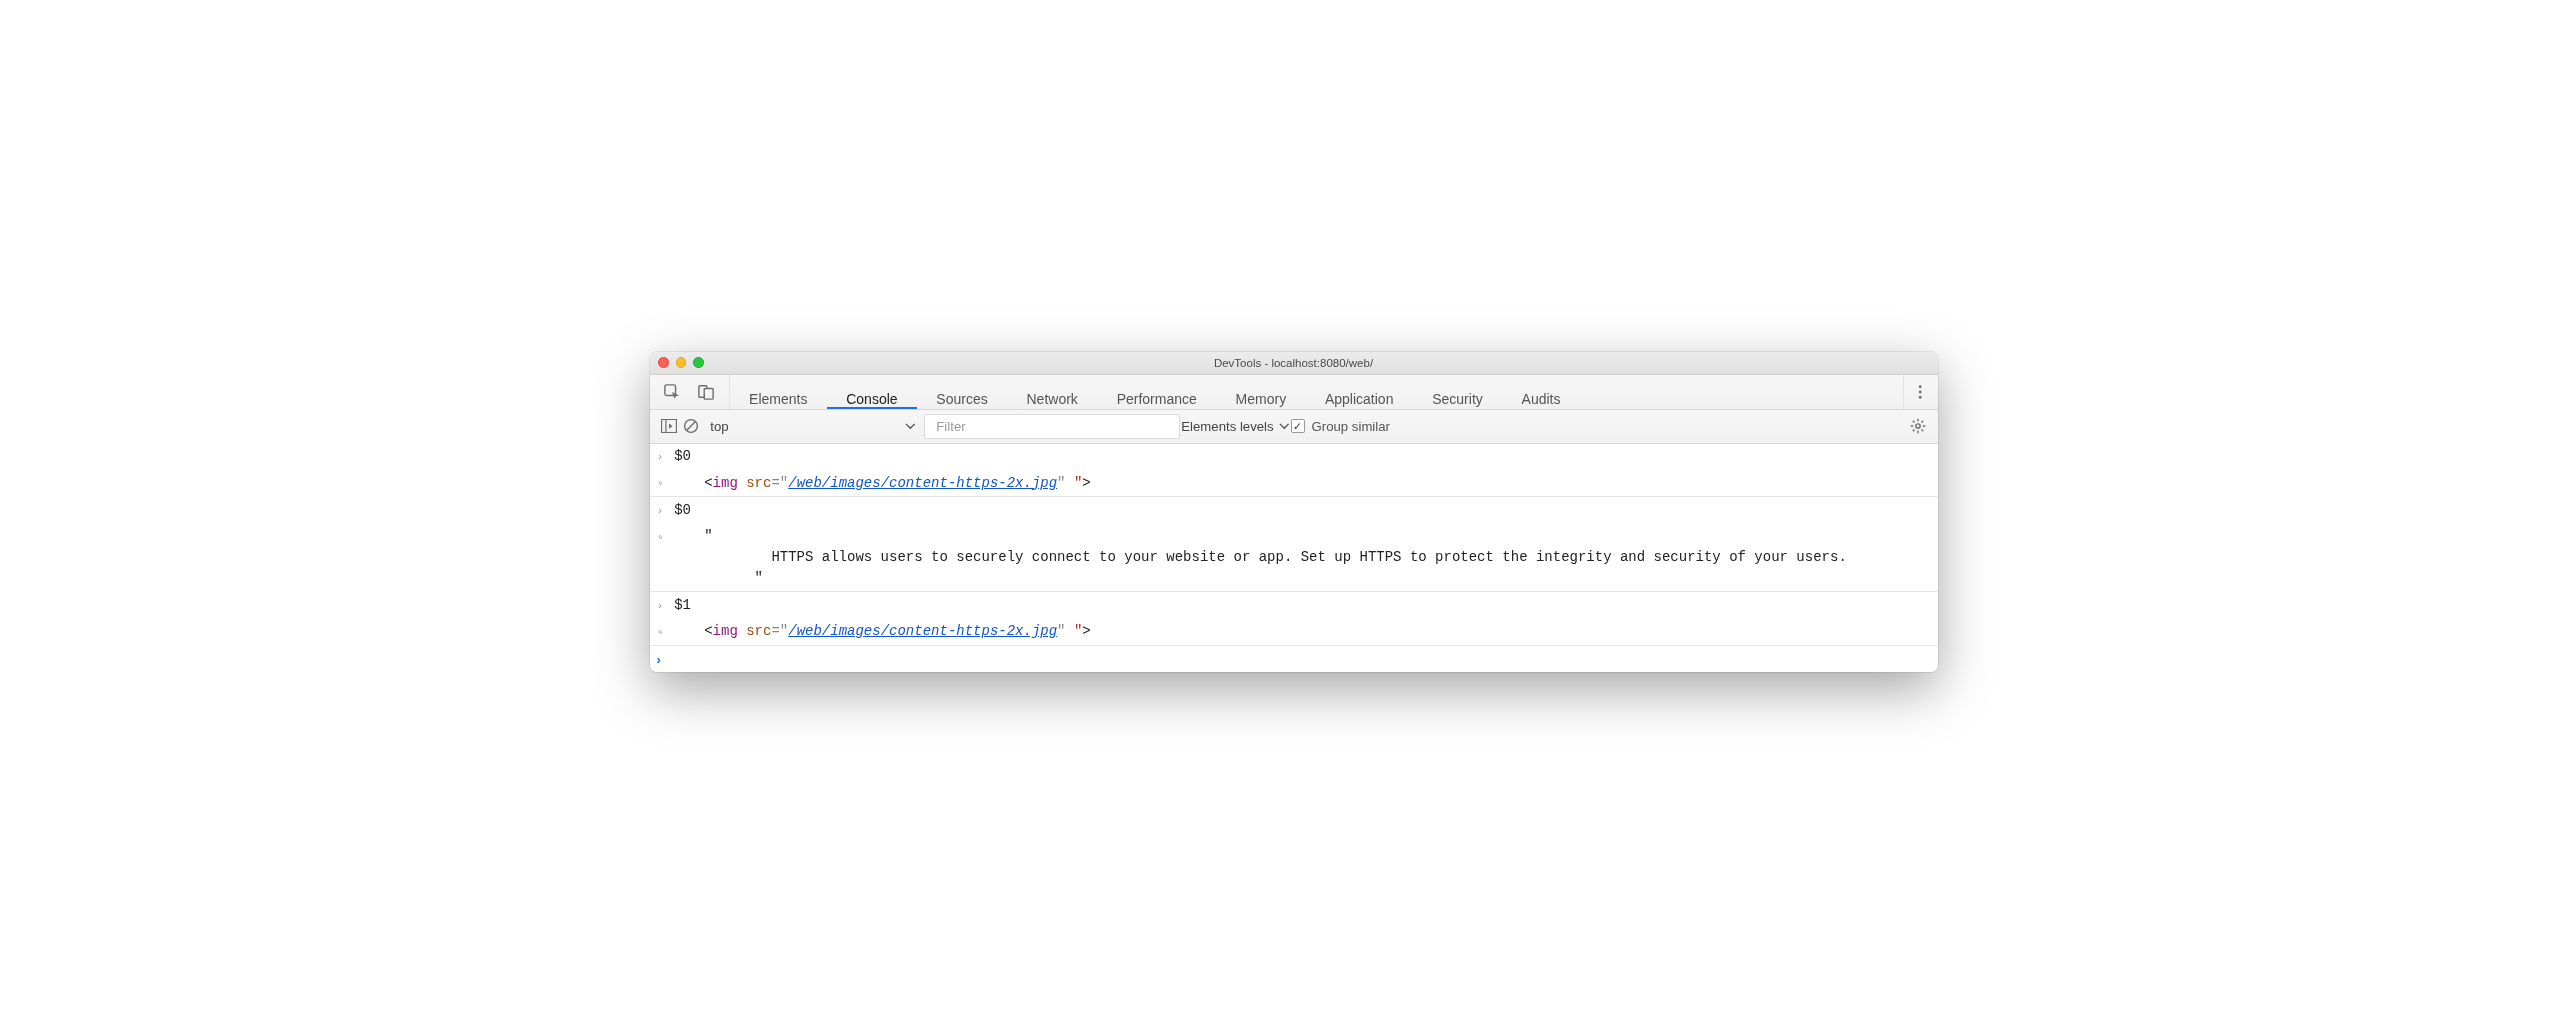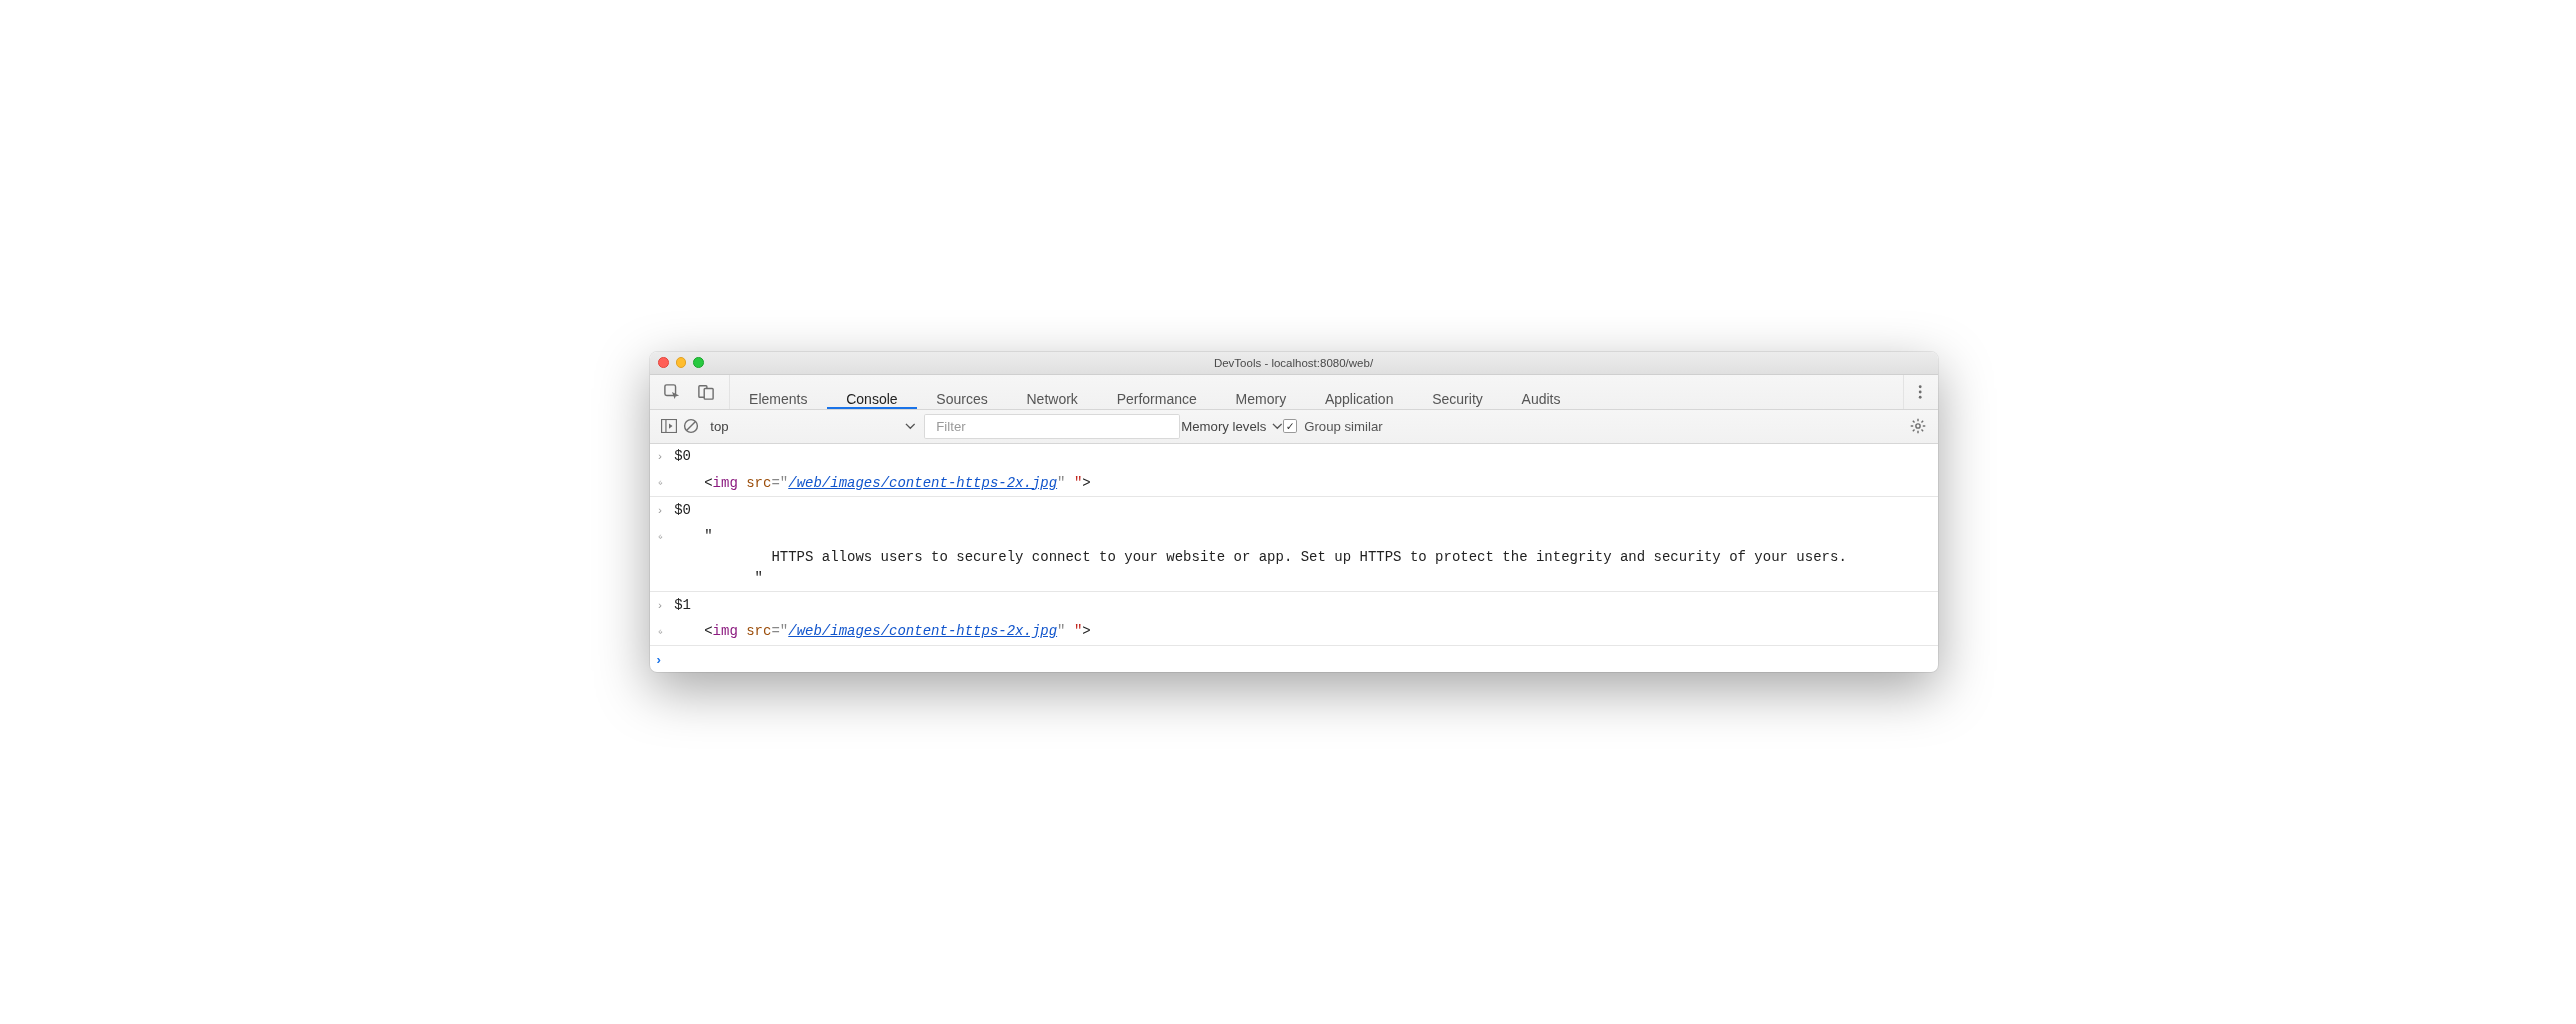--- a/index.html
+++ b/index.html
@@ -163,21 +163,21 @@
     <div class="context-select">
       <span>top</span>
       <span>
           <svg width="10.6" height="7" viewBox="0 0 12 8">
             <path d="M1 1 L6 6 L11 1" fill="none" stroke="#555" stroke-width="1.6"></path>
           </svg>
         </span>
     </div>
     <input class="filter-input" placeholder="Filter" style="">
     <div class="levels-select">
-      <span>Memory levels</span>
+      <span>Elements levels</span>
       <span>
           <svg width="10.6" height="7" viewBox="0 0 12 8">
             <path d="M1 1 L6 6 L11 1" fill="none" stroke="#555" stroke-width="1.6"></path>
           </svg>
         </span>
     </div>
     <label style="display:flex;align-items:center;gap:7px;cursor:pointer">
       <span class="checkbox">✓</span>
       <span>Group similar</span>
     </label>

